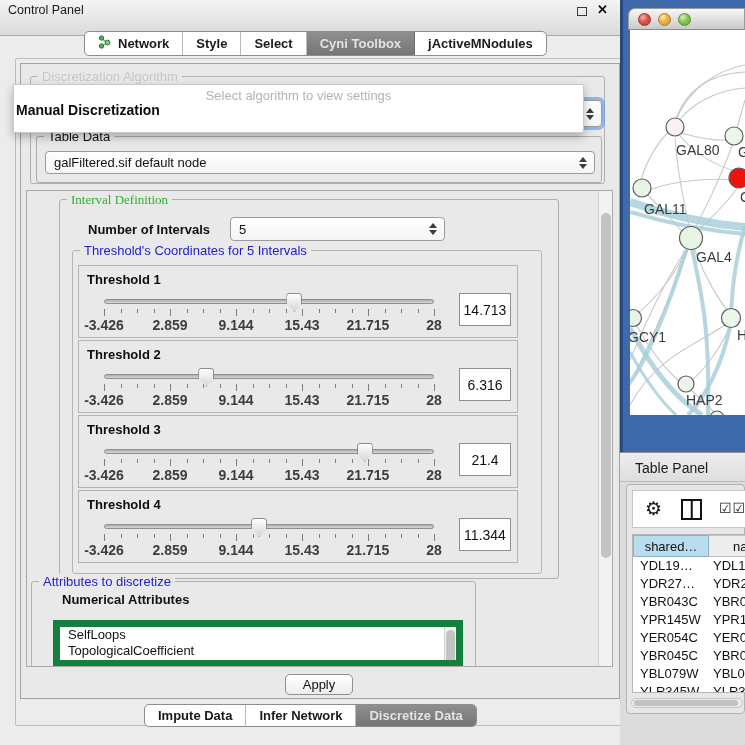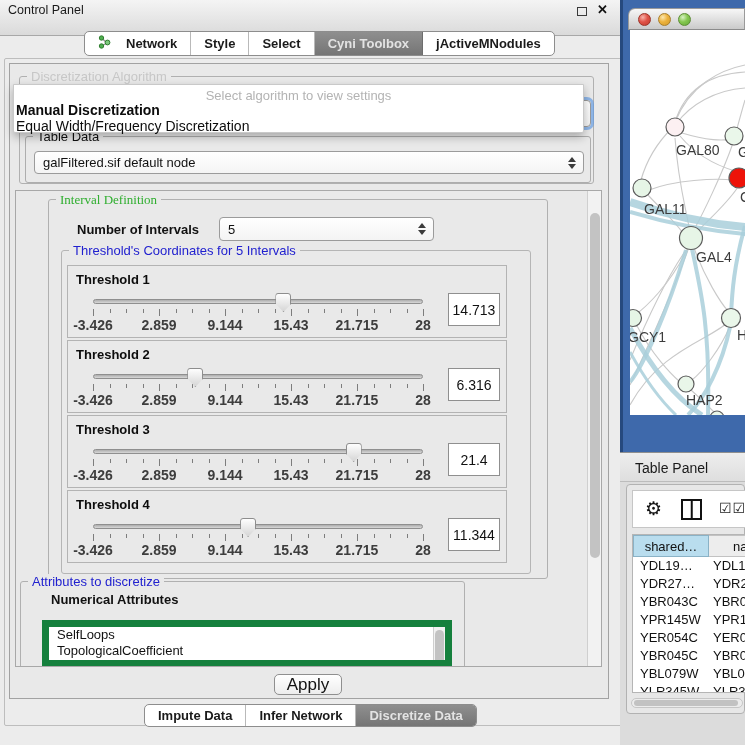--- a/index.html
+++ b/index.html
@@ -10,29 +10,29 @@
   
   #left-panel { position:absolute; left:0; top:0; width:620px; height:745px; background:#ececec; }
   #titlebar { position:absolute; left:0; top:0; width:620px; height:36px;
     background:linear-gradient(#f4f4f4,#dadada); border-bottom:1px solid #a8a8a8; }
   #titlebar .ttl { position:absolute; left:8px; top:0; line-height:21px; font-size:12.5px; color:#1a1a1a; }
   .float-ico { position:absolute; right:33px; top:7px; width:10px; height:9px; border:1.6px solid #3a3a3a; }
   .close-ico { position:absolute; right:12px; top:2px; font-size:13px; font-weight:bold; color:#111; }
 
   
   .pill { position:absolute; display:flex; background:#fff; border:1px solid #8d8d8d; border-radius:5px; overflow:hidden; }
-  .pill .tab { display:flex; align-items:center; justify-content:center; gap:15px;
+  .pill .tab { display:flex; align-items:center; justify-content:center; gap:7px;
     font-size:13px; font-weight:bold; color:#1a1a1a; padding:0 13px; border-right:1px solid #b9b9b9; cursor:default; }
   .pill .tab:last-child { border-right:none; }
   .pill .tab.sel { background:linear-gradient(#8f8f8f,#757575); color:#e3e3e3; border-right-color:#6d6d6d; }
   #tabbar { left:84px; top:31px; height:25px; }
   #bottom-tabbar { left:144px; top:704px; height:23px; }
   #bottom-tabbar .tab { font-size:13px; }
 
-  #content-outer { position:absolute; left:4px; top:58px; width:692px; height:668px;
+  #content-outer { position:absolute; left:15px; top:58px; width:692px; height:668px;
     border:1px solid #bdbdbd; border-radius:2px; background:#ececec; }
   #content-box { position:absolute; left:4px; top:4px; width:600px; height:636px;
     border:1px solid #a2a2a2; background:#e9e9e9; }
 
   
   .group { position:absolute; border:1px solid #b0b0b0; border-radius:3px; }
   .group > .gtitle { position:absolute; top:-8px; left:7px; background:#e9e9e9; padding:0 4px;
     font-size:13px; white-space:nowrap; }
   .gt-gray { color:#c7c7c7; }
   .gt-green { color:#2fae2f;font-family:Liberation Serif, serif; }
@@ -77,21 +77,21 @@
   .vbox { position:absolute; left:380px; top:27px; width:52px; height:33px; background:#fff;
     border:1px solid #8f8f8f; display:flex; align-items:center; justify-content:center; font-size:14px; }
 
   
   #attr-list { position:absolute; left:21px; top:38px; width:410px; height:47px; background:#fff;
     border:7px solid #15803d; overflow:hidden; }
   #attr-list .li { height:15.5px; line-height:15.5px; font-size:13px; padding-left:8px; white-space:nowrap; }
 
   
   .btn { position:absolute; background:linear-gradient(#ffffff,#ededed); border:1px solid #8f8f8f;
-    border-radius:5px; font-size:17px; display:flex; align-items:center; justify-content:center;text-align:right; }
+    border-radius:5px; font-size:13px; display:flex; align-items:center; justify-content:center;text-align:right; }
 
   
   #right-panel { position:absolute; left:620px; top:0; width:125px; height:745px; background:#dcdcdc; }
   #net-desktop { position:absolute; left:0; top:0; width:125px; height:452px;
     background:linear-gradient(90deg,#26497e 0 3px,#3e69ab 3px); }
   #net-titlebar { position:absolute; left:8px; top:8px; width:117px; height:22px;
     background:linear-gradient(#f7f7f7,#cacaca); border:1px solid #9a9a9a; border-bottom-color:#8b8b8b;
     border-radius:7px 0 0 0; }
   .light { position:absolute; top:4px; width:13px; height:13px; border-radius:50%; }
   #net-canvas { position:absolute; left:10px; top:30px; width:115px; height:385px; background:#fff; }
@@ -377,21 +377,20 @@
         <span>Infer Network</span>
       </div>
       <div class="tab sel">
         <span>Discretize Data</span>
       </div>
     </div>
 
   <div id="algo-popup">
     <div class="hint">Select algorithm to view settings</div>
   <div class="item b" style="top: 17px;">Manual Discretization</div>
-      <div class="item" style="top: 32.5px;">Equal Width/Frequency Discretization</div>
     </div>
 </div>
 
 <div id="right-panel">
   <div id="net-desktop">
     <div id="net-titlebar">
       <span class="light" style="left:9px; background:radial-gradient(circle at 35% 30%, #f6b3aa, #e05348 45%, #c23a2d); border:1px solid #9c3328;"></span>
       <span class="light" style="left:29px; background:radial-gradient(circle at 35% 30%, #fbe7af, #ecb23d 45%, #d19a2d); border:1px solid #a87e2a;"></span>
       <span class="light" style="left:49px; background:radial-gradient(circle at 35% 30%, #d8f1c4, #85c750 45%, #63a83a); border:1px solid #5c8d34;"></span>
     </div>

